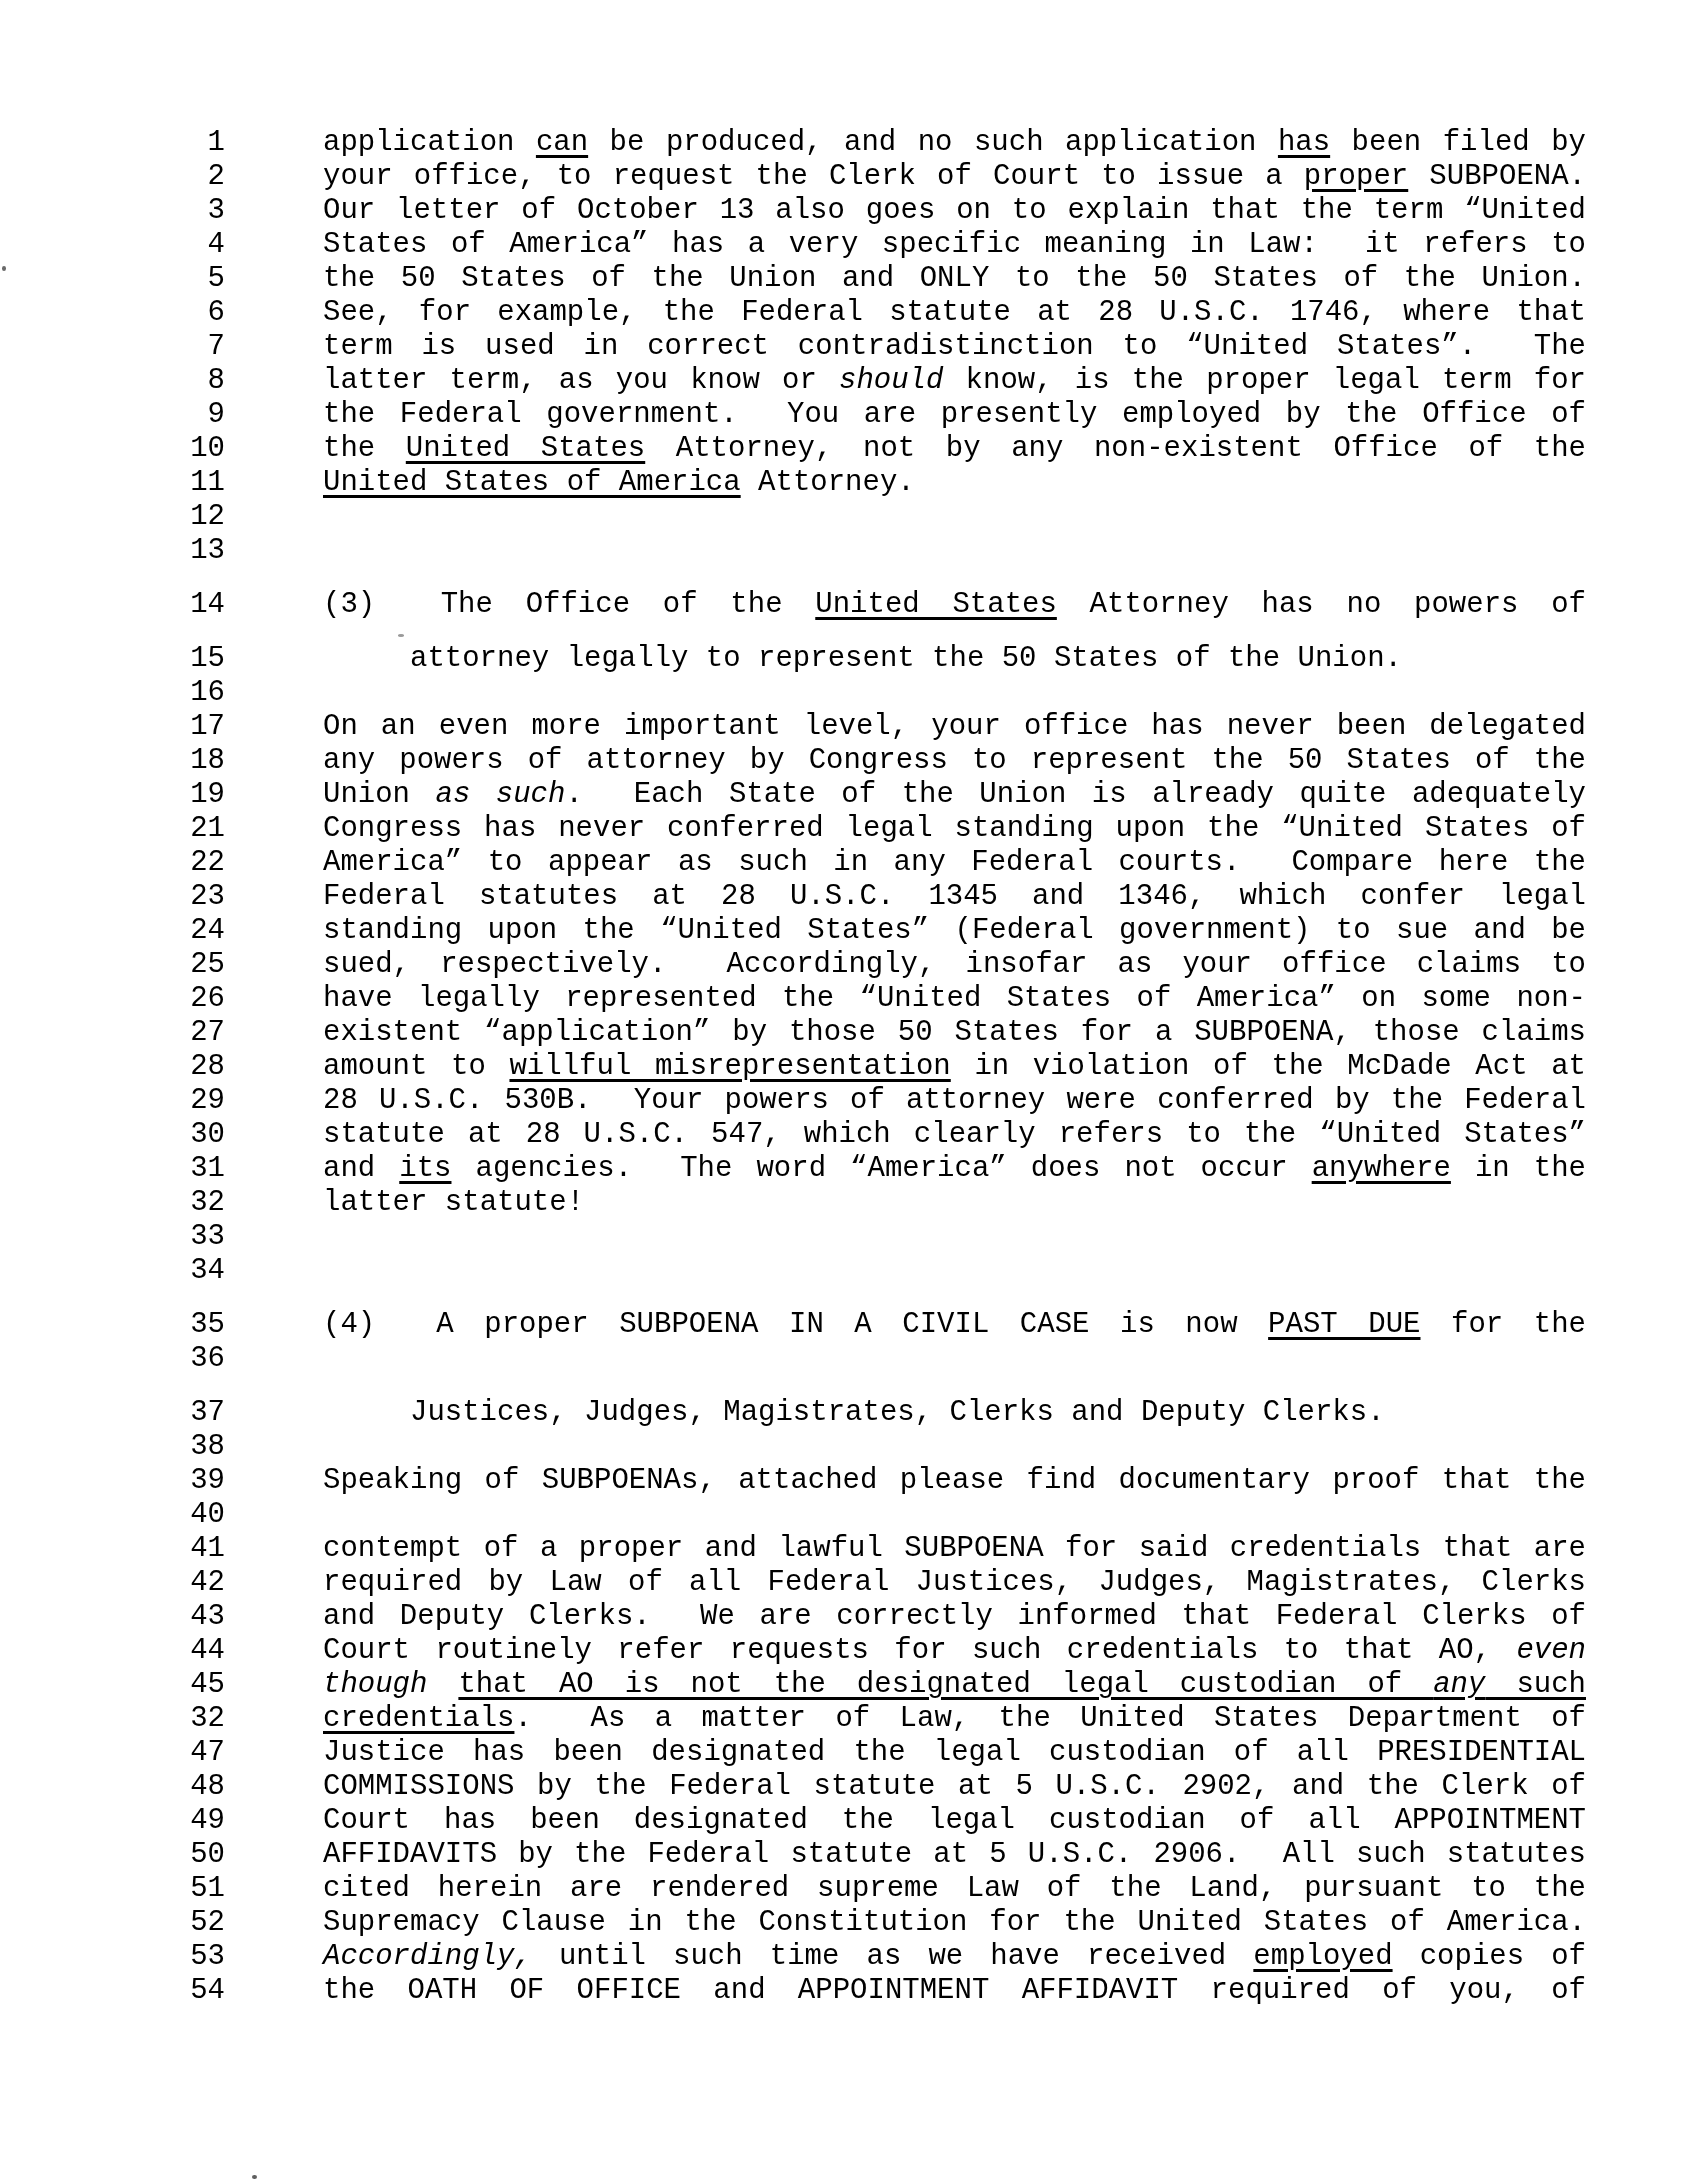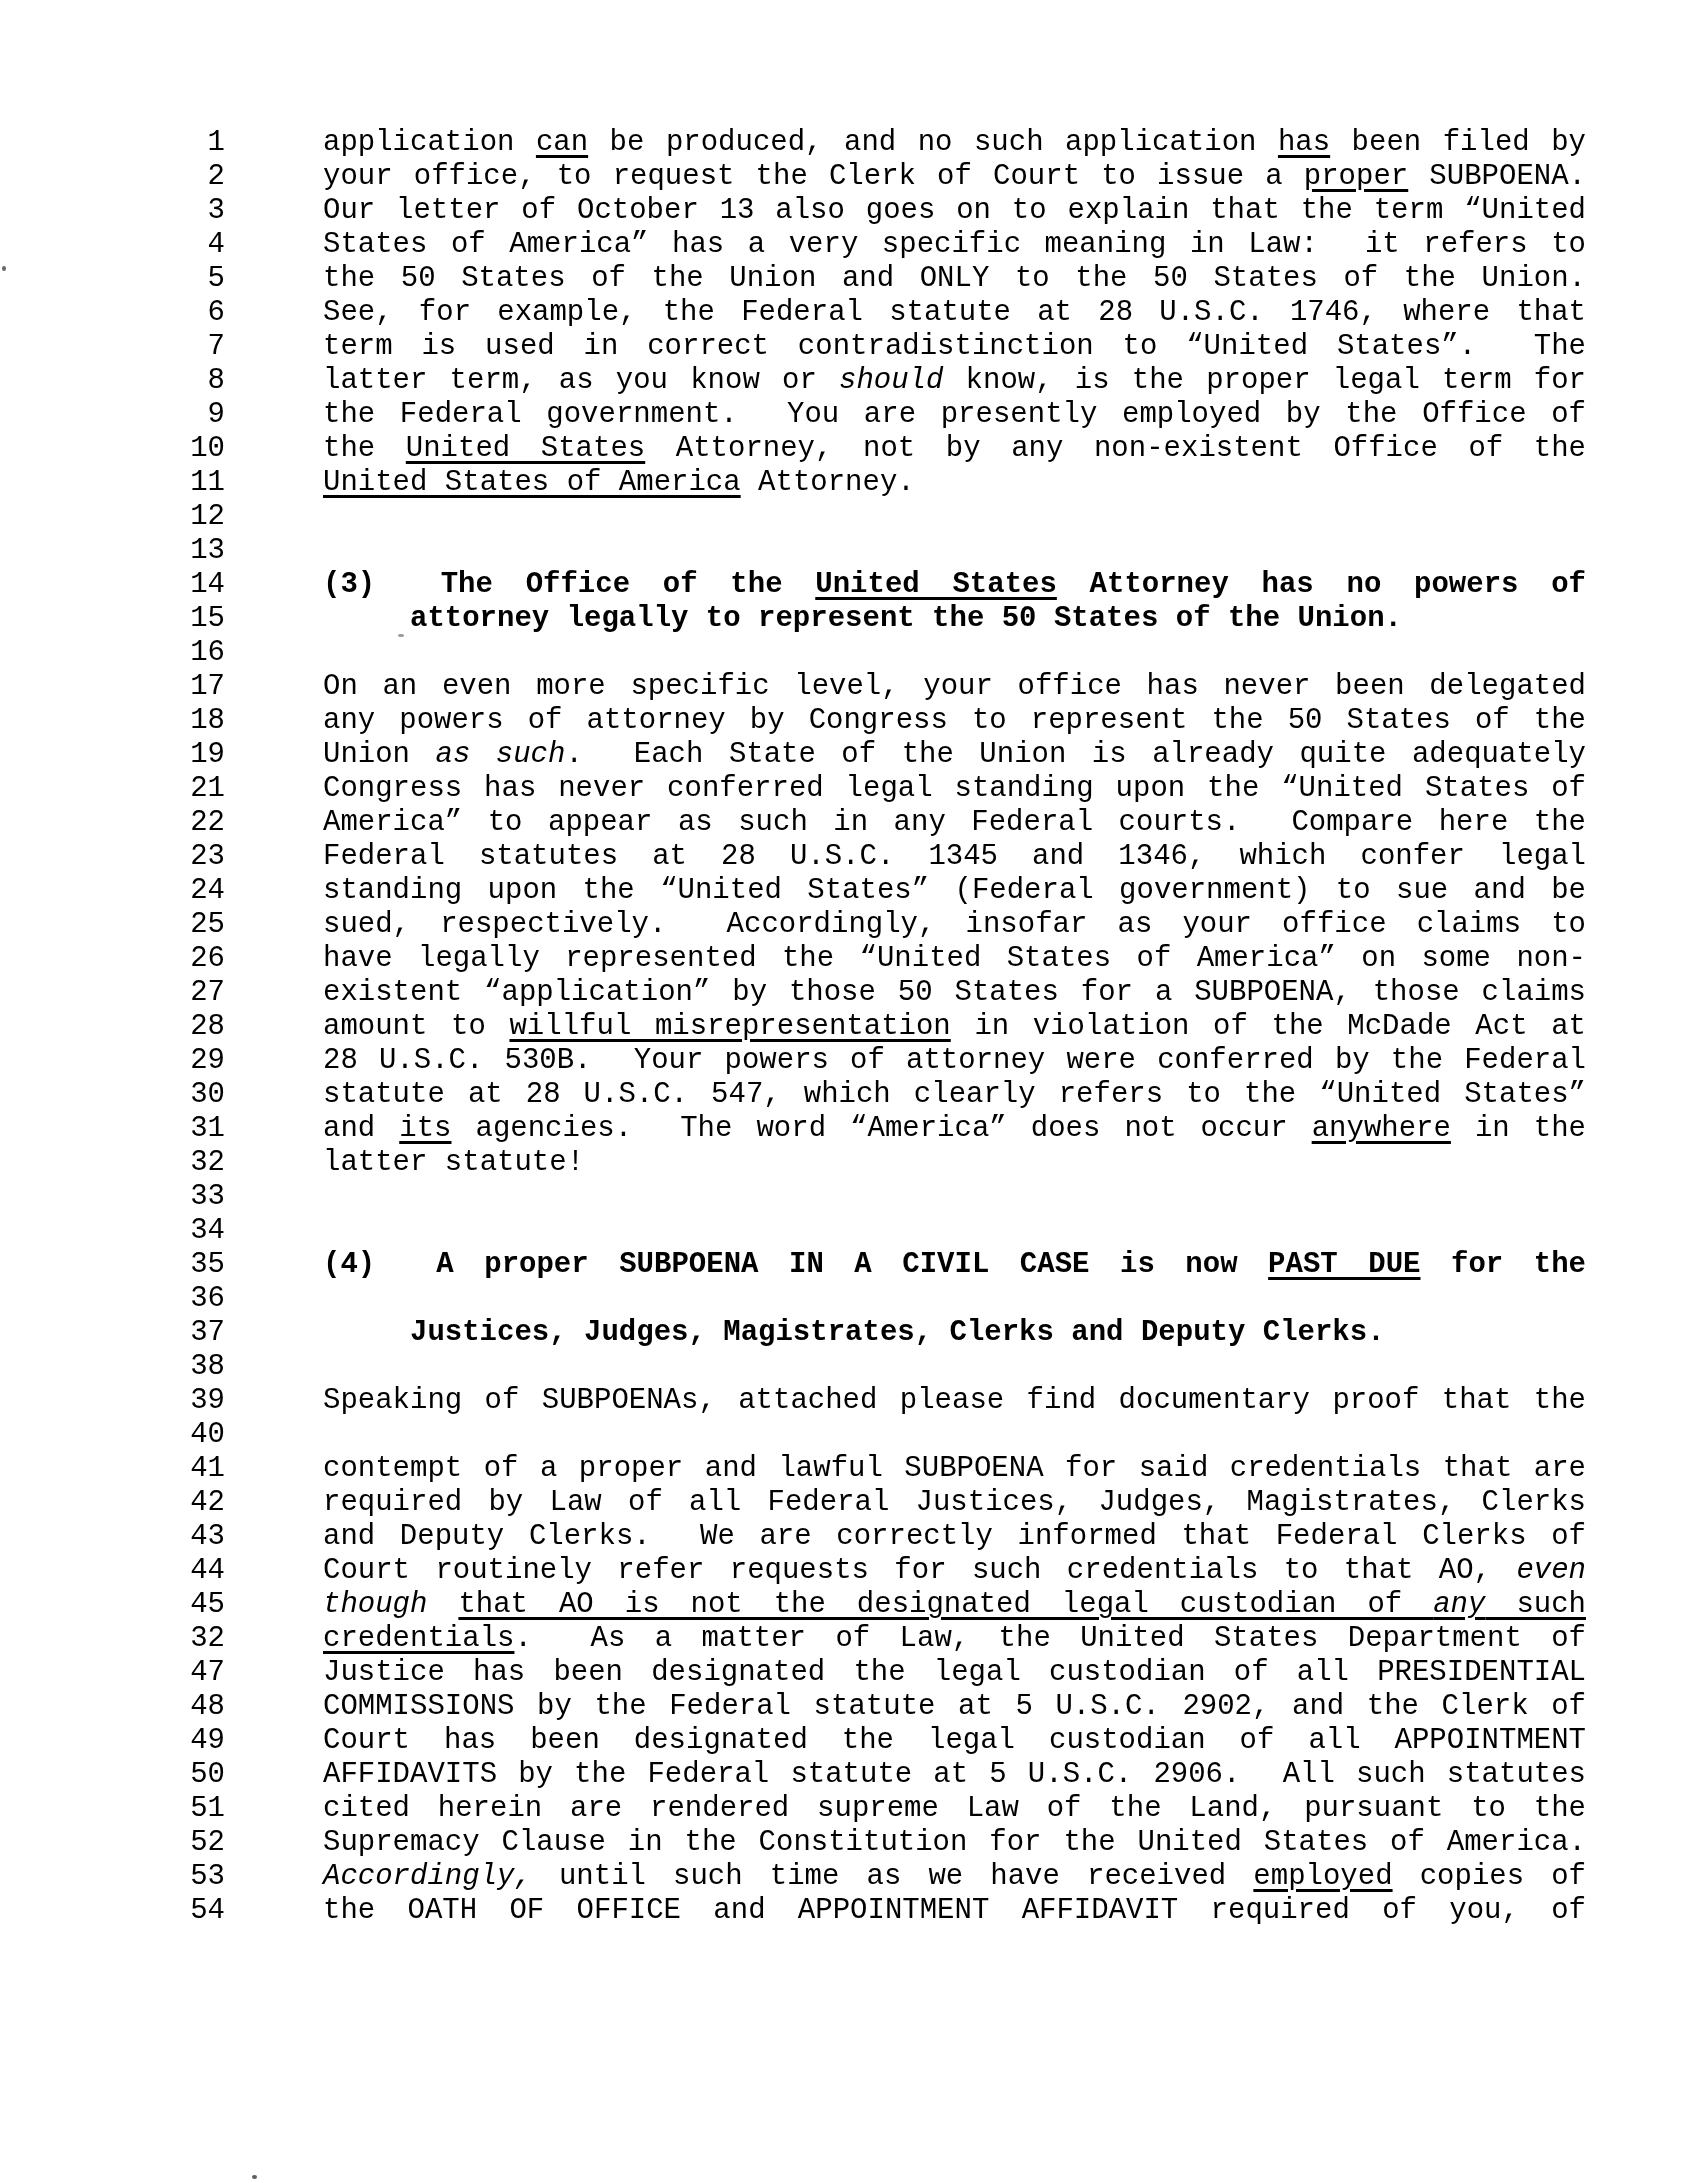--- a/index.html
+++ b/index.html
@@ -35,21 +35,21 @@
     width:1263px;
     flex:0 0 auto;
     white-space:pre-wrap;
     text-align:justify;
     text-align-last:justify;
   }
   .txt.nojust{
     text-align:center;
     text-align-last:left;
   }
-  .txt.bold{font-weight:bold;}
+  .txt.bold{font-weight:normal;margin-top:20px;}
   .txt span{white-space:pre-wrap;}
   .u{
     text-decoration:underline;
     text-decoration-thickness:2.6px;
     text-underline-offset:4.6px;
   }
   .i{font-style:italic;}
   .artifact{position:absolute;border-radius:50%;}
 </style>
 </head>
@@ -116,21 +116,21 @@
       <div class="row">
         <div class="num">15</div>
         <div class="txt nojust bold" style="padding-left: 87px; width: 1175px;"><span>attorney legally to represent the 50 States of the Union.</span></div>
       </div>
       <div class="row">
         <div class="num">16</div>
         <div class="txt nojust"></div>
       </div>
       <div class="row">
         <div class="num">17</div>
-        <div class="txt"><span>On an even more specific level, your office has never been delegated</span></div>
+        <div class="txt"><span>On an even more important level, your office has never been delegated</span></div>
       </div>
       <div class="row">
         <div class="num">18</div>
         <div class="txt"><span>any powers of attorney by Congress to represent the 50 States of the</span></div>
       </div>
       <div class="row">
         <div class="num">19</div>
         <div class="txt"><span>Union </span><span class="i">as such</span><span>.  Each State of the Union is already quite adequately</span></div>
       </div>
       <div class="row">

